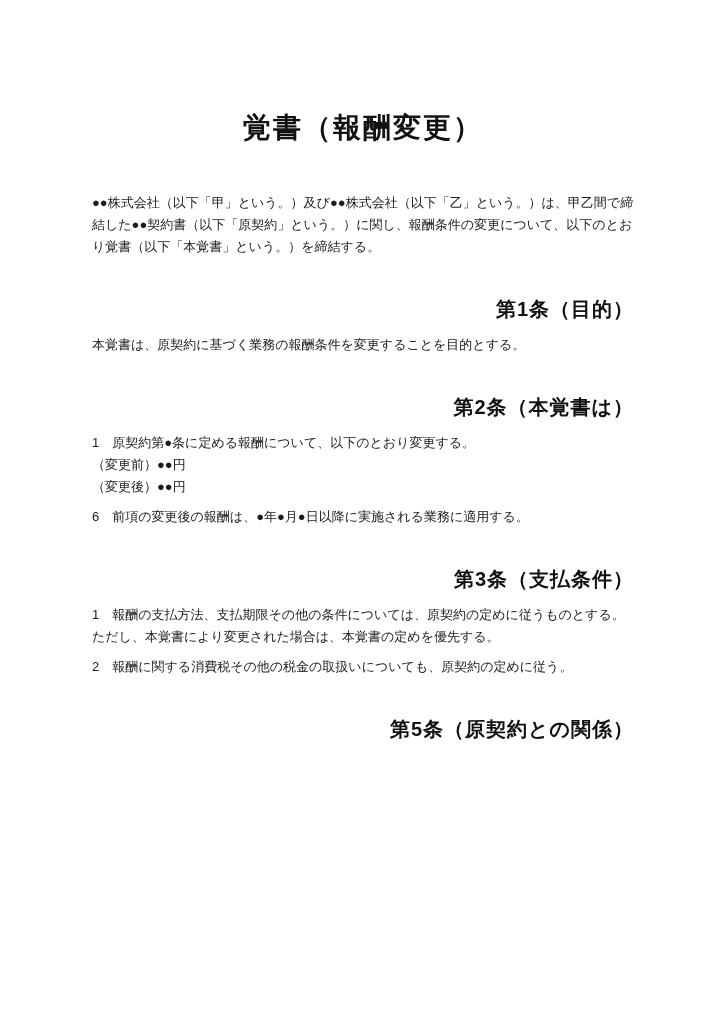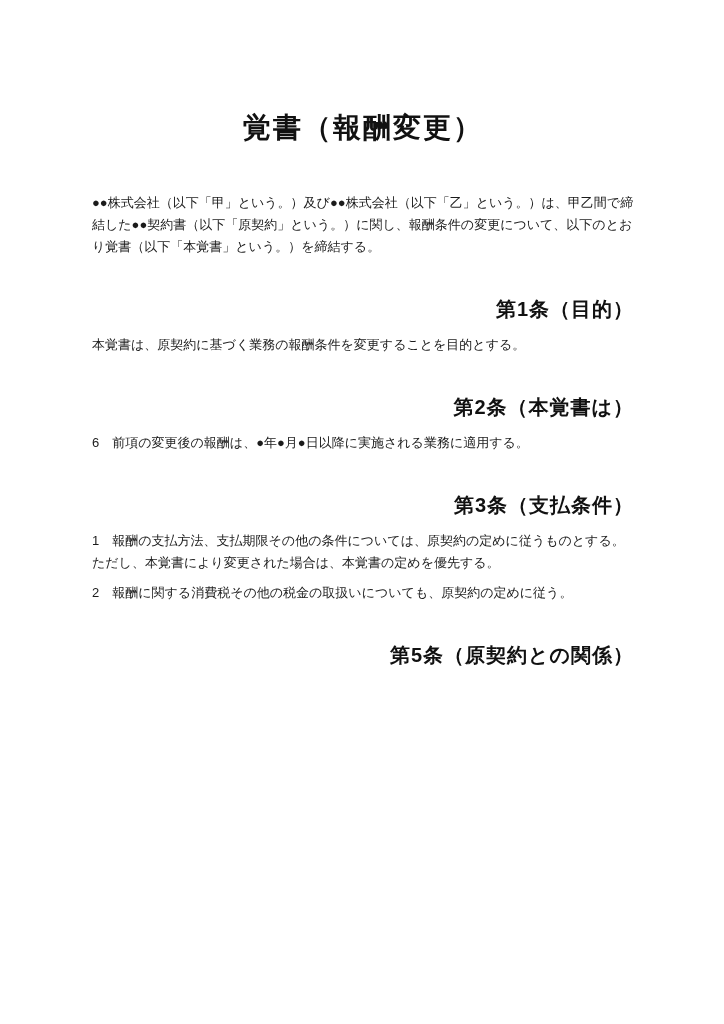--- a/index.html
+++ b/index.html
@@ -62,20 +62,21 @@
 
   <p class="intro">●●株式会社（以下「甲」という。）及び●●株式会社（以下「乙」という。）は、甲乙間で締結した●●契約書（以下「原契約」という。）に関し、報酬条件の変更について、以下のとおり覚書（以下「本覚書」という。）を締結する。</p>
 
   <div id="sections">
       <section class="article">
         <h2 class="article-heading">第1条（目的）</h2>
         <p class="article-paragraph"><span>本覚書は、原契約に基づく業務の報酬条件を変更することを目的とする。</span></p>
       </section>
       <section class="article">
         <h2 class="article-heading">第2条（本覚書は）</h2>
+        <p class="article-paragraph"><span>1　原契約第●条に定める報酬について、以下のとおり変更する。</span><br><span>（変更前）●●円</span><br><span>（変更後）●●円</span></p>
         <p class="article-paragraph"><span>6　前項の変更後の報酬は、●年●月●日以降に実施される業務に適用する。</span></p>
       </section>
       <section class="article">
         <h2 class="article-heading">第3条（支払条件）</h2>
         <p class="article-paragraph"><span>1　報酬の支払方法、支払期限その他の条件については、原契約の定めに従うものとする。ただし、本覚書により変更された場合は、本覚書の定めを優先する。</span></p>
         <p class="article-paragraph"><span>2　報酬に関する消費税その他の税金の取扱いについても、原契約の定めに従う。</span></p>
       </section>
       <section class="article">
         <h2 class="article-heading">第5条（原契約との関係）</h2>
       </section>

